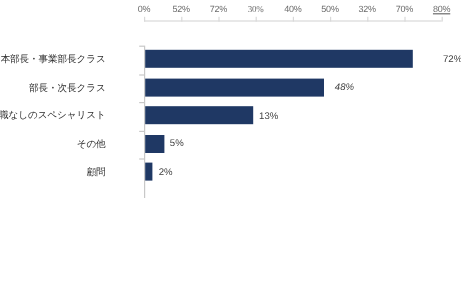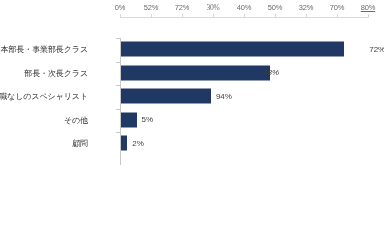--- a/index.html
+++ b/index.html
@@ -152,31 +152,31 @@
         <div class="bar" style="width: 223.2px; background: rgb(31, 56, 100);"></div>
         <span class="bar-value" style="left: 223.2px; padding-left: 25px;">72%</span>
       </div>
     </div>
 
     <div class="row">
       <span class="row-tick"></span>
       <span class="row-label">部長・次長クラス</span>
       <div class="bar-area">
         <div class="bar" style="width: 148.8px; background: rgb(31, 56, 100);"></div>
-        <span class="bar-value" style="left: 137px; font-style: italic;">48%</span>
+        <span class="bar-value" style="left: 153px; font-style: italic;">48%</span>
       </div>
     </div>
 
 
     <div class="row">
       <span class="row-tick"></span>
       <span class="row-label">役職なしのスペシャリスト</span>
       <div class="bar-area">
         <div class="bar" style="width: 89.9px; background: rgb(31, 56, 100);"></div>
-        <span class="bar-value" style="left: 89.9px;">94%</span>
+        <span class="bar-value" style="left: 89.9px;">13%</span>
       </div>
     </div>
 
     <div class="row">
       <span class="row-tick"></span>
       <span class="row-label">その他</span>
       <div class="bar-area">
         <div class="bar" style="width: 15.5px; background: rgb(31, 56, 100);"></div>
         <span class="bar-value" style="left: 15.5px;">5%</span>
       </div>

